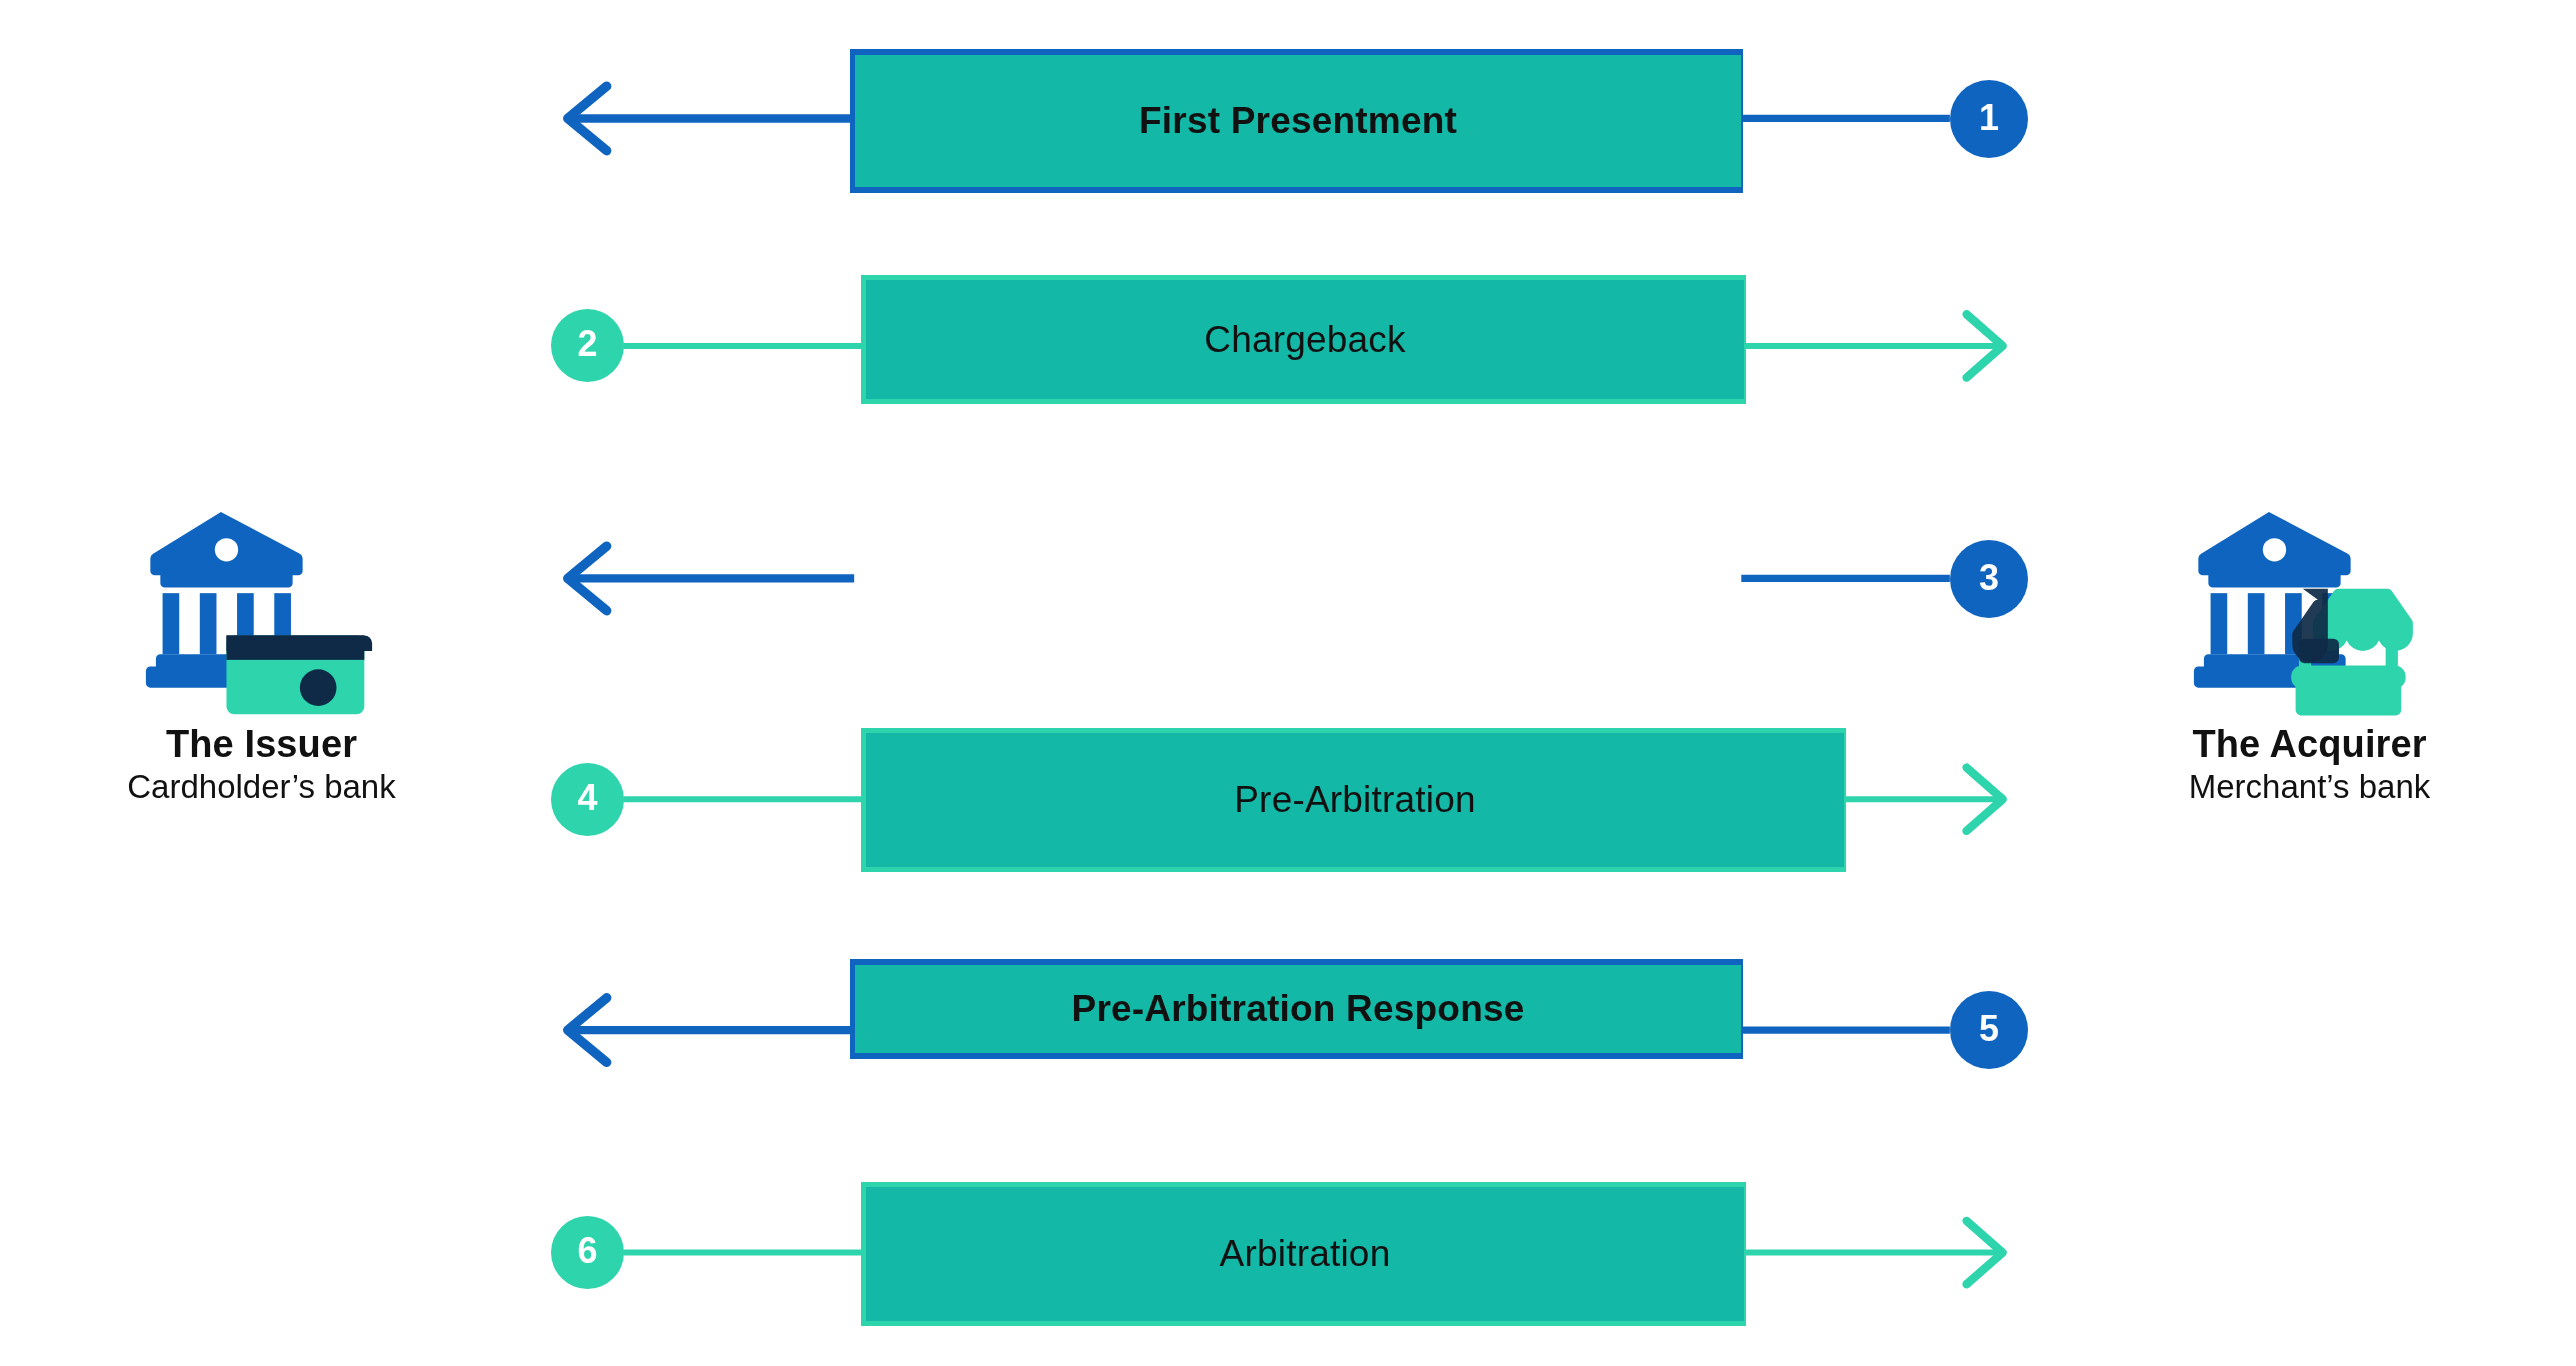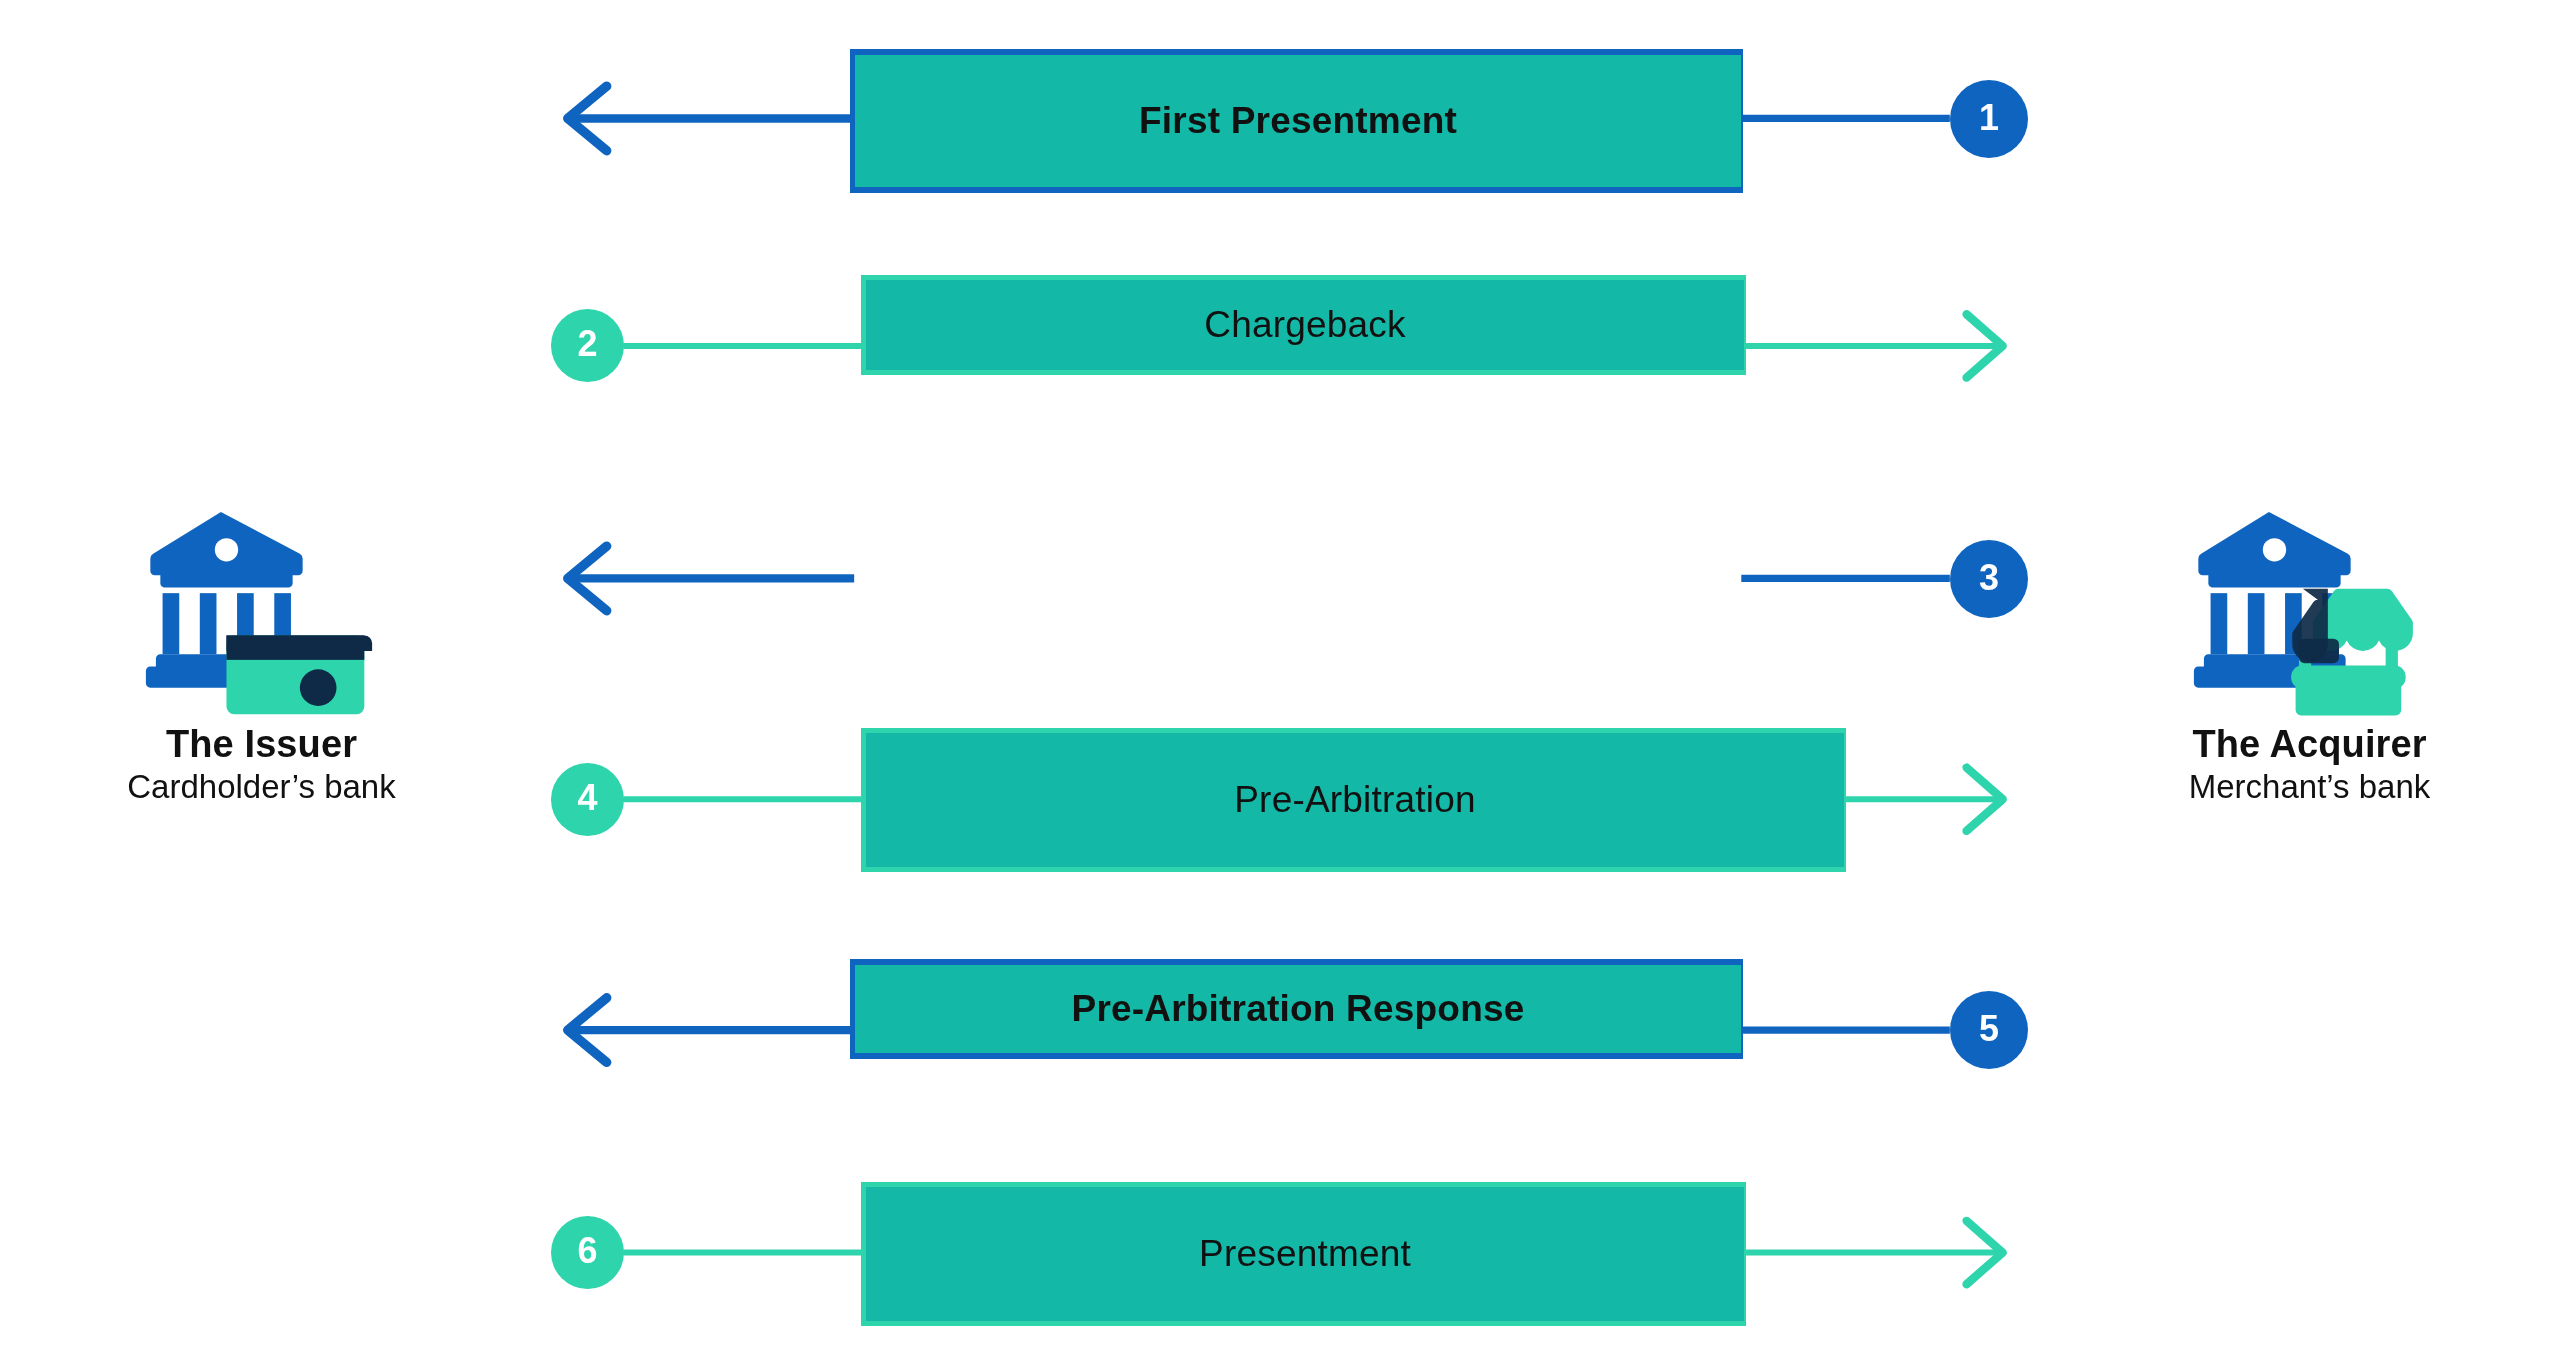--- a/index.html
+++ b/index.html
@@ -219,21 +219,21 @@
     <div class="party-sub">Merchant’s bank</div>
   </div>
 
   <div class="flow-box blue" style="left:850px; top:49px; width:893px; height:144px;">
     <span class="flow-label">First Presentment</span>
   </div>
   <div class="badge blue" style="left:1950px; top:80px; width:78px; height:78px;">
     <span class="badge-num">1</span>
   </div>
 
-  <div class="flow-box teal" style="left:861px; top:275px; width:885px; height:100px;">
+  <div class="flow-box teal" style="left:861px; top:275px; width:885px; height:129px;">
     <span class="flow-label">Chargeback</span>
   </div>
   <div class="badge teal" style="left:551px; top:309px; width:73px; height:73px;">
     <span class="badge-num">2</span>
   </div>
 
   <div class="badge blue" style="left:1950px; top:540px; width:78px; height:78px;">
     <span class="badge-num">3</span>
   </div>
 
@@ -245,20 +245,20 @@
   </div>
 
   <div class="flow-box blue" style="left:850px; top:959px; width:893px; height:100px;">
     <span class="flow-label">Pre-Arbitration Response</span>
   </div>
   <div class="badge blue" style="left:1950px; top:991px; width:78px; height:78px;">
     <span class="badge-num">5</span>
   </div>
 
   <div class="flow-box teal" style="left:861px; top:1182px; width:885px; height:144px;">
-    <span class="flow-label">Presentment</span>
+    <span class="flow-label">Arbitration</span>
   </div>
   <div class="badge teal" style="left:551px; top:1216px; width:73px; height:73px;">
     <span class="badge-num">6</span>
   </div>
 
 </div>
 
 
 </body></html>

